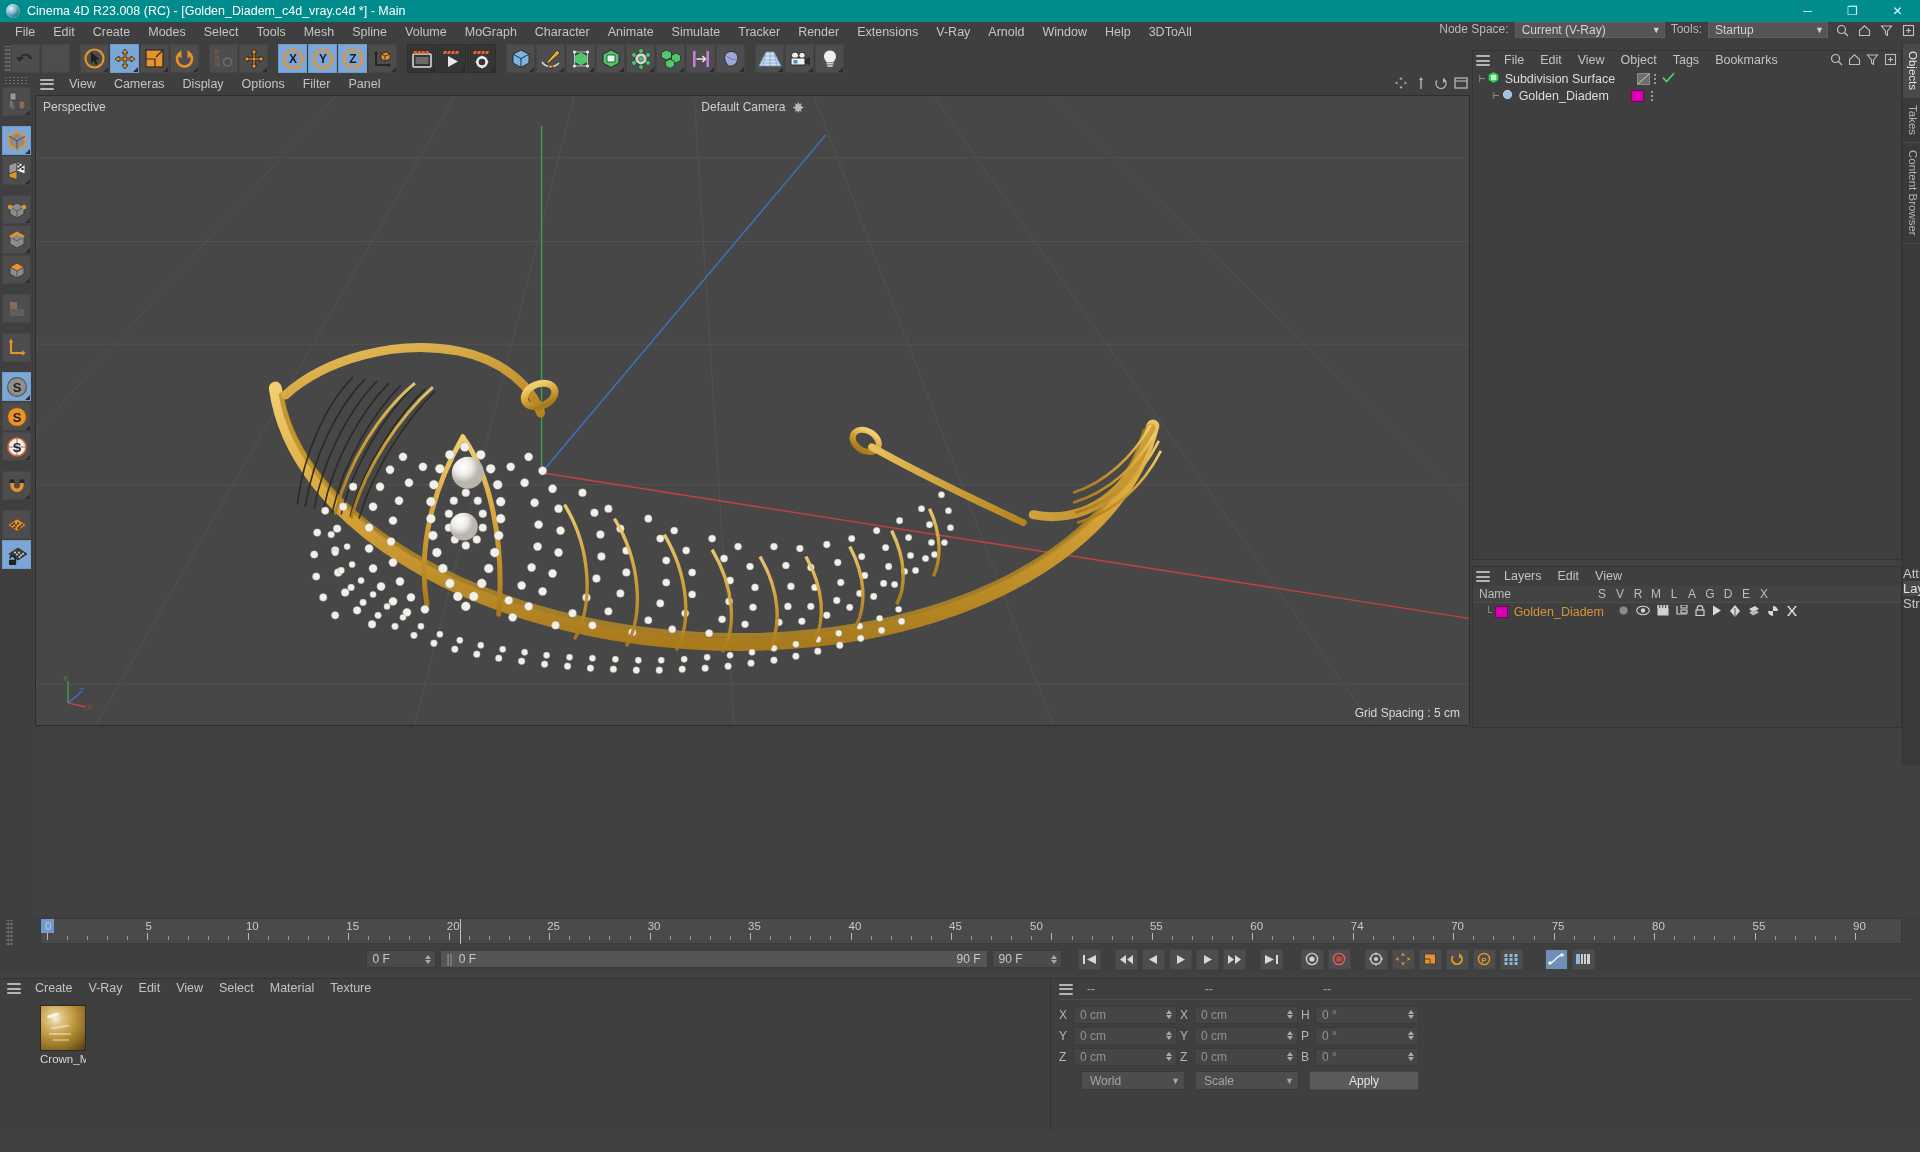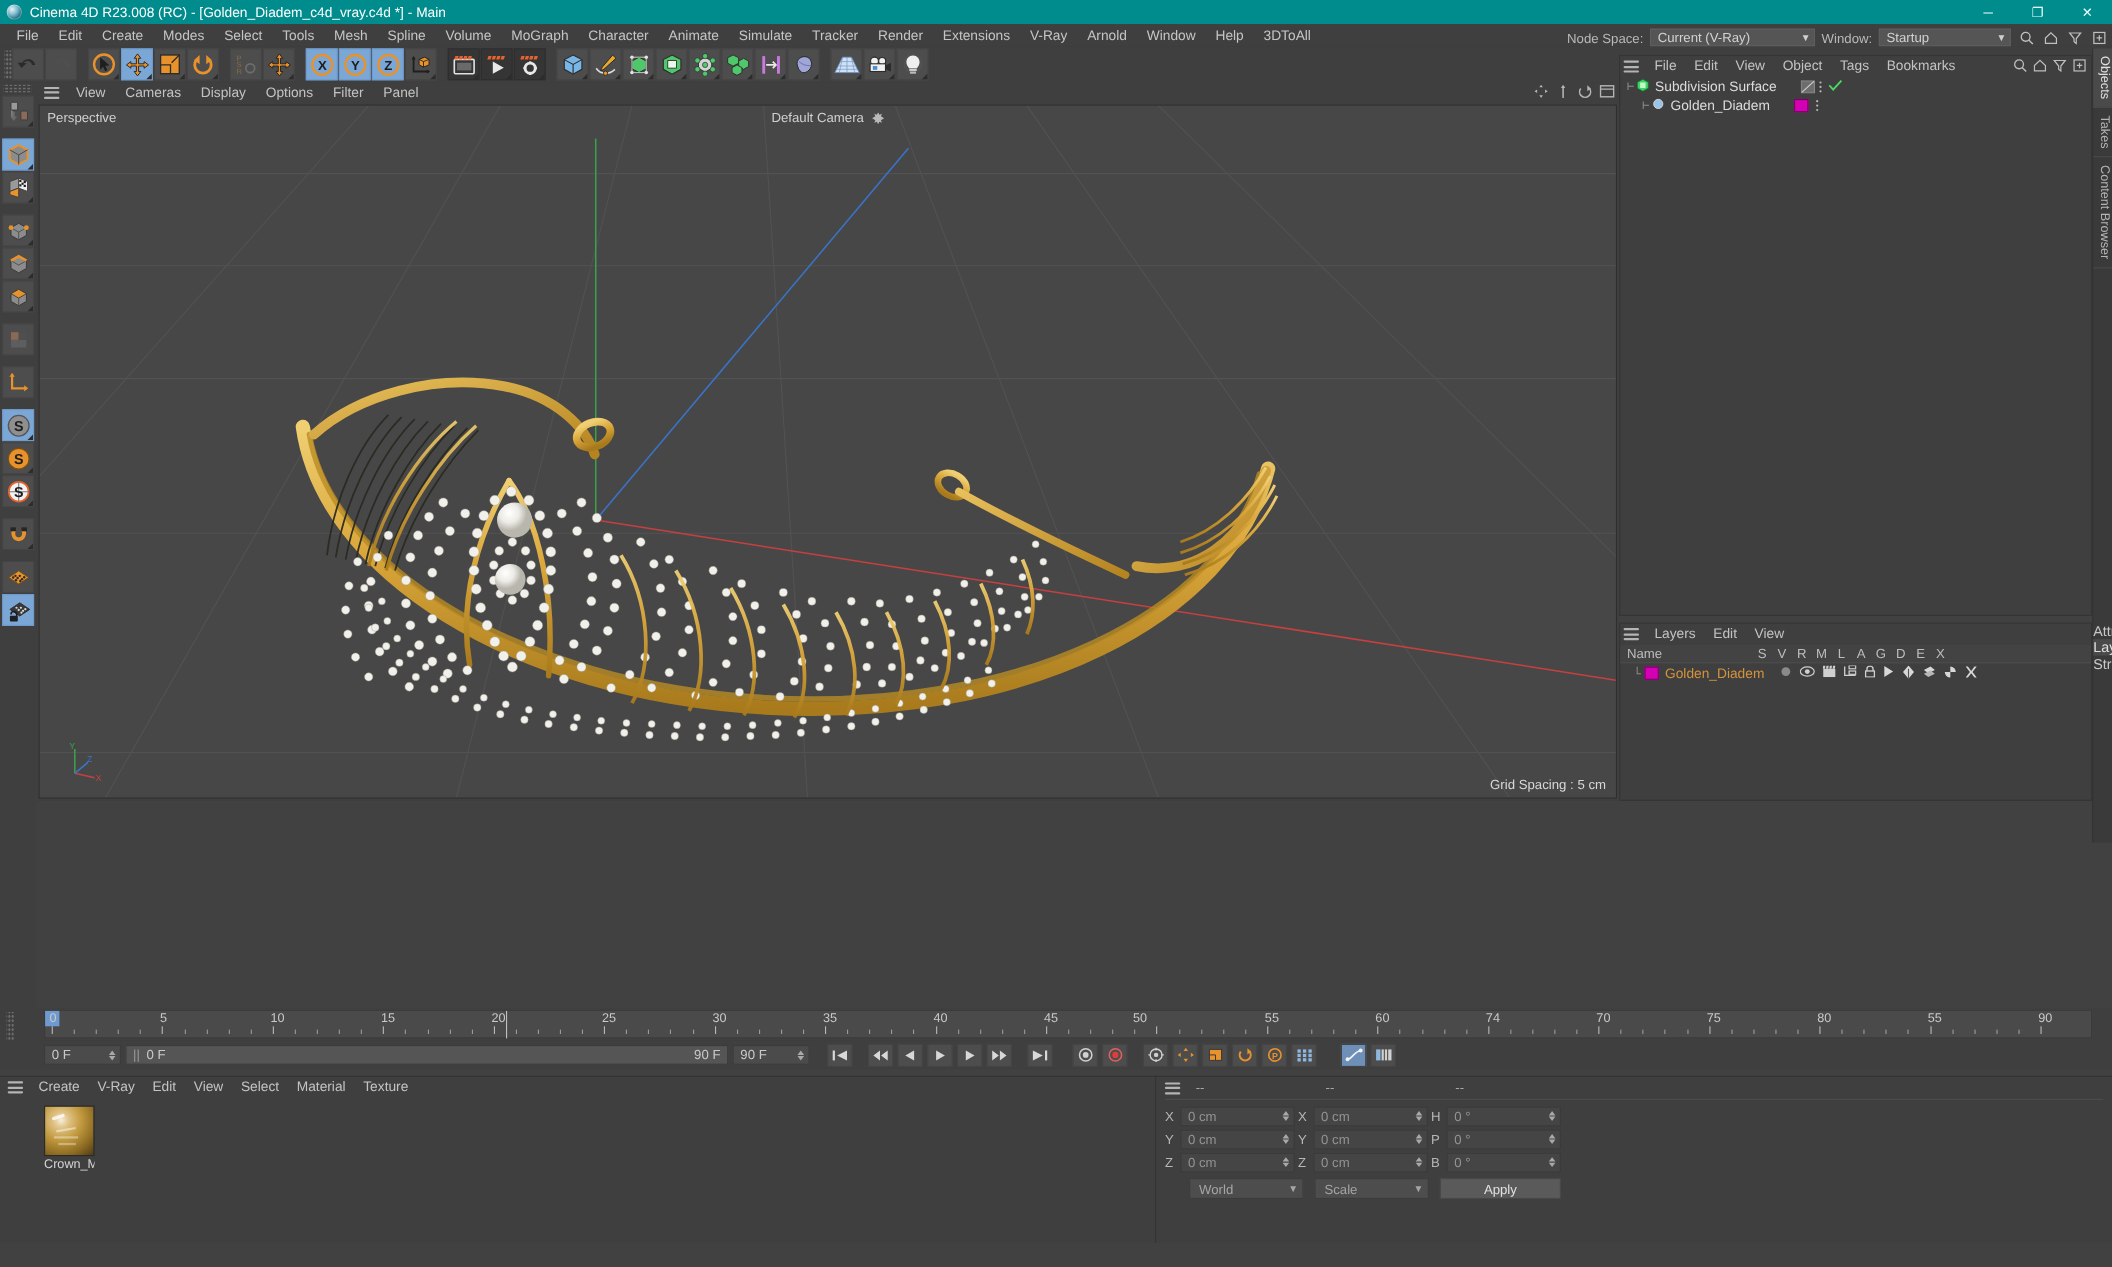--- a/index.html
+++ b/index.html
@@ -31,21 +31,21 @@
   }
 
   
   .menubar {
     height: 20px; background: #3f3f3f; display: flex; align-items: center;
     font-size: 12.5px; color: #c5c5c5; position: relative;
   }
   .menubar .mi { padding: 0 9px; line-height: 20px; white-space: nowrap; }
   .menu-right {
     position: absolute; right: 0; top: 0; height: 20px;
-    display: flex; align-items: flex-end; gap: 6px; padding-right: 4px;
+    display: flex; align-items: flex-start; gap: 6px; padding-right: 4px;
   }
   .menu-right .lbl { font-size: 12px; color: #b9b9b9; }
   .mini-select {
     background: #555555; border: 1px solid #5e5e5e; height: 16px;
     display: flex; align-items: center; padding: 0 3px 0 6px;
     font-size: 12px; color: #d2d2d2; position: relative;
   }
   .mini-select .cv { margin-left: auto; padding-left: 10px; font-size: 9px; color: #cfcfcf; }
   .icn-btn { width: 16px; height: 16px; display: flex; align-items: center; justify-content: center; }
 
@@ -181,21 +181,21 @@
   }
   .tl-tick { position: absolute; top: 17px; width: 1px; height: 4px; background: #9a9a9a; }
   .tl-tickmaj { position: absolute; top: 14px; width: 1px; height: 7px; background: #b8b8b8; }
   .tl-num { position: absolute; top: 1px; font-size: 11.5px; color: #c9c9c9; transform: translateX(-2px); }
   .tl-playhead { position: absolute; top: 0; width: 13px; height: 14px; background: #6f9ad0; }
   .tl-green { position: absolute; top: 0px; width: 1px; height: 25px; background: #bfbfbf; }
 
   
   .transport {
     position: absolute; left: 0; top: 946px; right: 0; height: 26px; background: #3f3f3f;
-    display: flex; align-items: center; padding-left: 40px; gap: 4px;
+    display: flex; align-items: center; padding-left: 40px; gap: 4px; justify-content: center;
   }
   .numfield {
     height: 18px; background: #4b4b4b; border: 1px solid #3b3b3b;
     display: flex; align-items: center; padding: 0 2px 0 6px;
     font-size: 12px; color: #c9c9c9;
   }
   .spin { margin-left: auto; width: 10px; display:flex; flex-direction:column; align-items:center; gap:1px; }
   .spin i { width:0;height:0;border-left:3px solid transparent;border-right:3px solid transparent; }
   .spin .u { border-bottom:4px solid #a9a9a9; }
   .spin .d { border-top:4px solid #a9a9a9; }
@@ -292,21 +292,21 @@
     <div class="mi">Window</div>
     <div class="mi">Help</div>
     <div class="mi">3DToAll</div>
 
     <div class="menu-right">
       <span class="lbl">Node Space:</span>
       <div class="mini-select" style="width:150px">
         <span>Current (V-Ray)</span>
         <span class="cv">▼</span>
       </div>
-      <span class="lbl">Window:</span>
+      <span class="lbl">Tools:</span>
       <div class="mini-select" style="width:120px">
         <span>Startup</span>
         <span class="cv">▼</span>
       </div>
       <div class="icn-btn">
         <svg width="13" height="13" viewBox="0 0 13 13">
             <circle cx="5.5" cy="5.5" r="4" fill="none" stroke="#c0c0c0" stroke-width="1.2"></circle>
             <line x1="8.5" y1="8.5" x2="12" y2="12" stroke="#c0c0c0" stroke-width="1.3"></line>
           </svg>
       </div>

